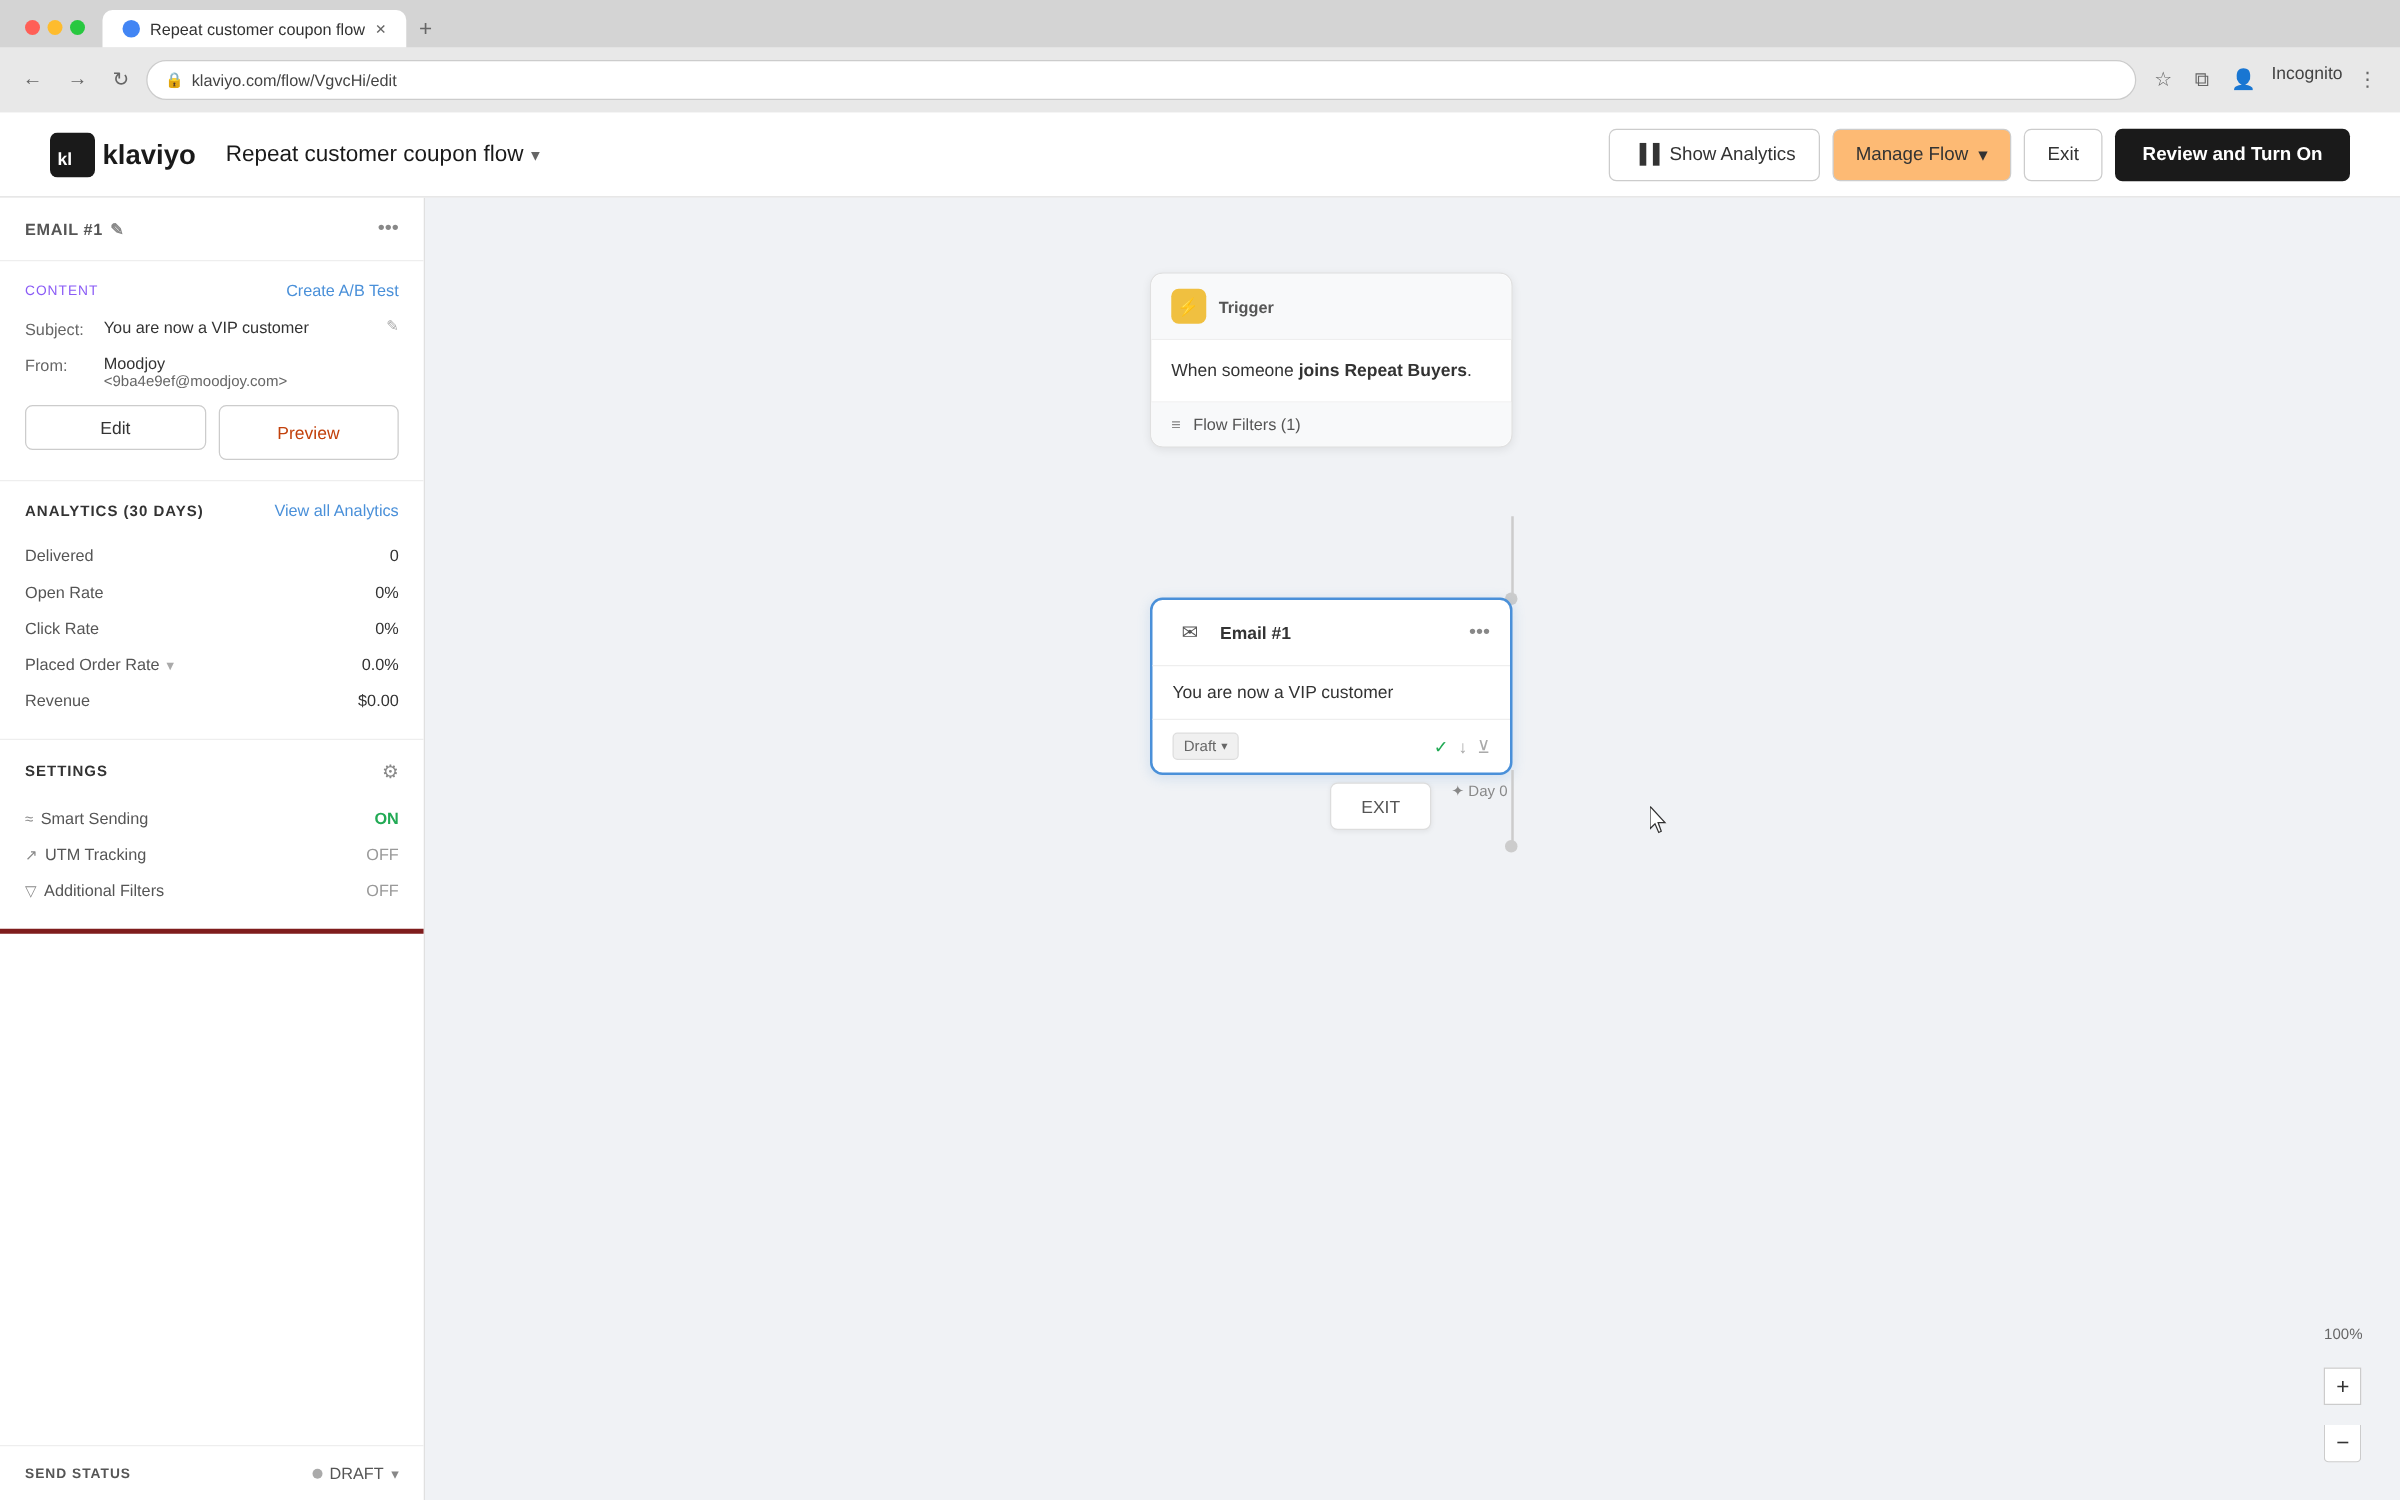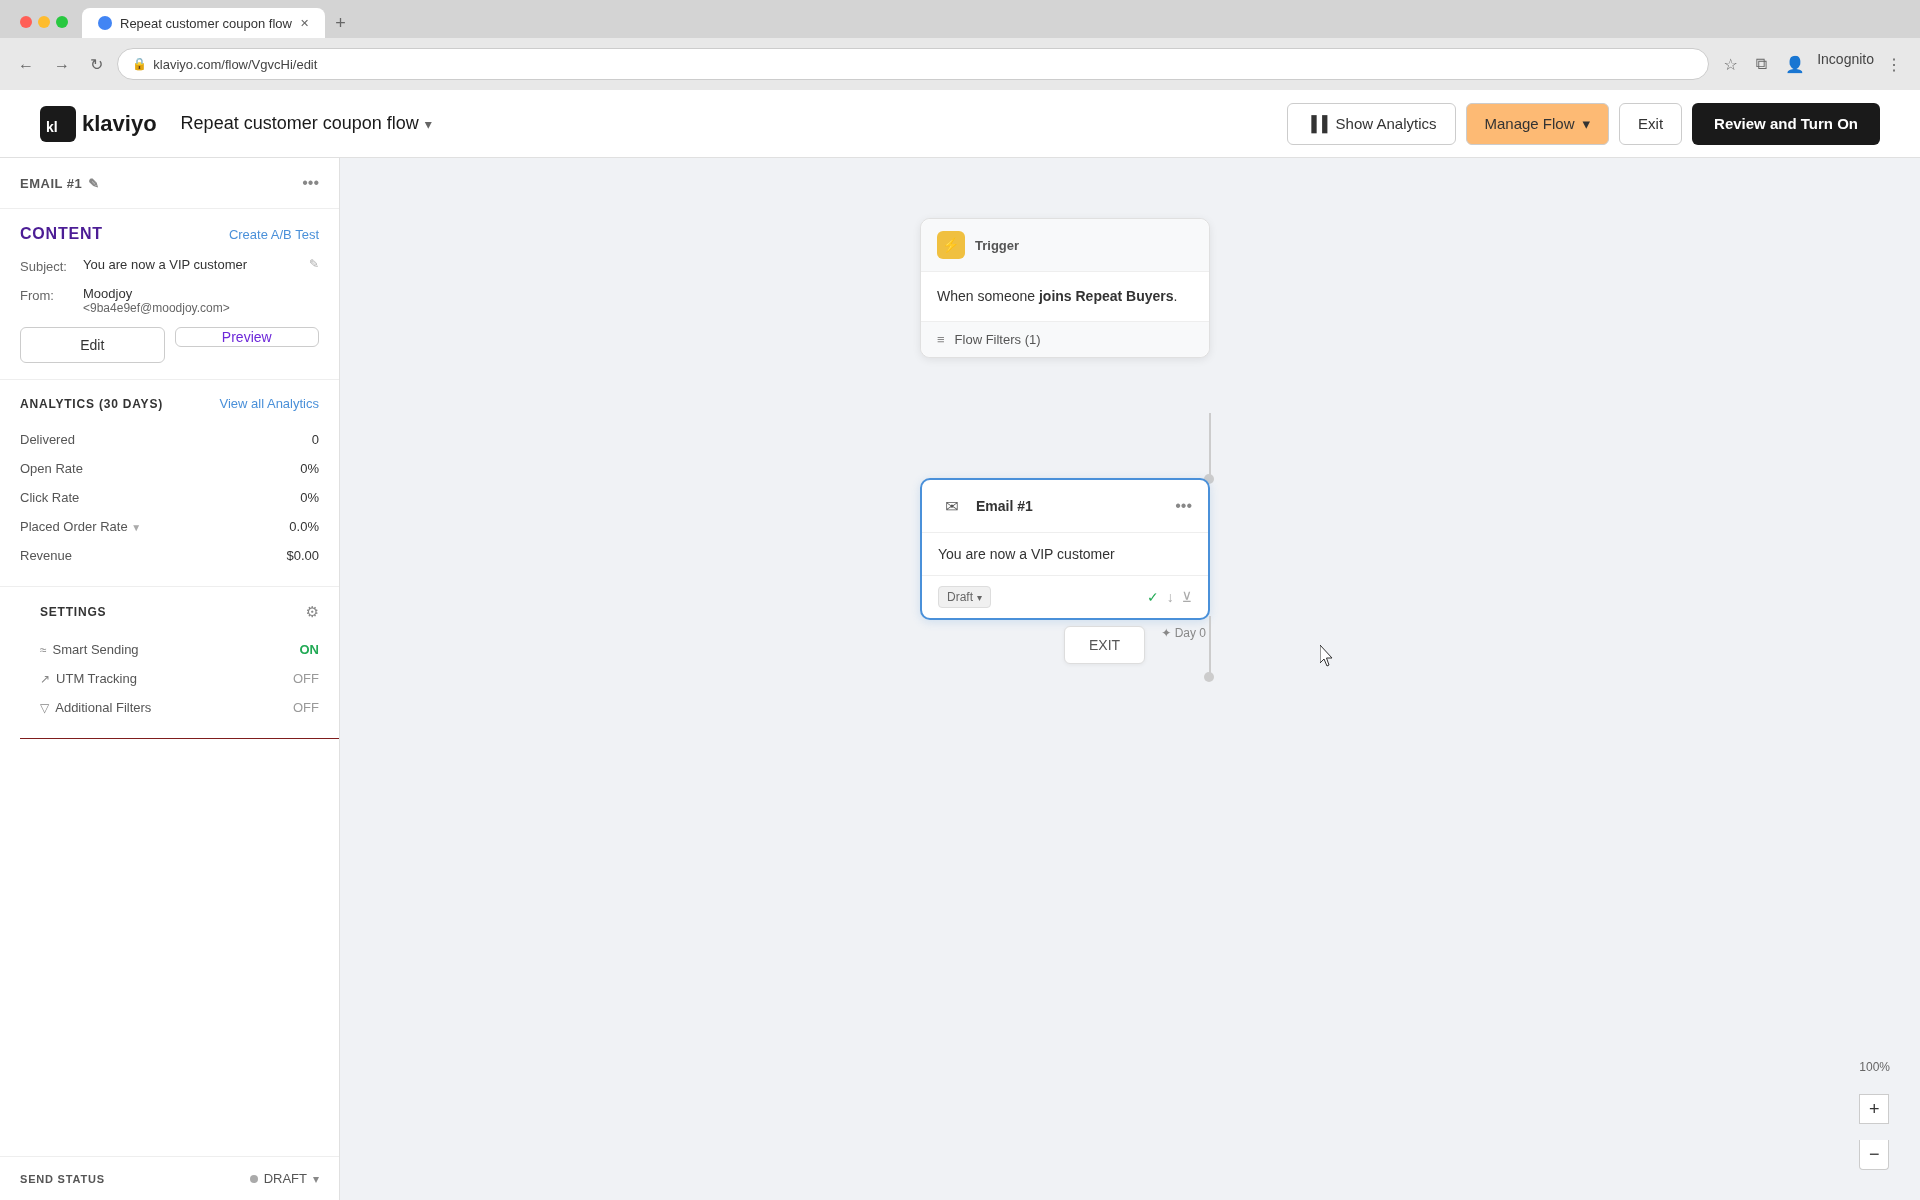--- a/index.html
+++ b/index.html
@@ -37,44 +37,44 @@
     
     .left-panel { width: 340px; background: white; border-right: 1px solid #e0e0e0; display: flex; flex-direction: column; overflow-y: auto; }
     .panel-header { padding: 16px 20px; display: flex; align-items: center; justify-content: space-between; border-bottom: 1px solid #eee; }
     .panel-title { font-size: 13px; font-weight: 600; color: #555; letter-spacing: 0.5px; text-transform: uppercase; display: flex; align-items: center; gap: 6px; }
     .panel-header-icon { color: #888; font-size: 13px; cursor: pointer; }
     .panel-dots { color: #888; font-size: 16px; cursor: pointer; }
 
     
     .section { padding: 16px 20px; border-bottom: 1px solid #eee; }
     .section-header { display: flex; align-items: center; justify-content: space-between; margin-bottom: 14px; }
-    .section-title { font-size: 16px; font-weight: 700; color: #4c1d95; letter-spacing: 0.8px; text-transform: uppercase; }
+    .section-title { font-size: 11px; font-weight: 400; color: #8b5cf6; letter-spacing: 0.8px; text-transform: uppercase; }
     .create-ab-test { font-size: 13px; color: #4a90d9; cursor: pointer; text-decoration: none; }
 
     .field-row { display: flex; align-items: flex-start; margin-bottom: 12px; gap: 8px; }
     .field-label { font-size: 13px; color: #666; min-width: 55px; padding-top: 2px; }
     .field-value { font-size: 13px; color: #333; flex: 1; }
     .field-edit-icon { color: #aaa; font-size: 12px; cursor: pointer; margin-left: auto; }
 
     .btn-edit { flex: 1; background: white; border: 1.5px solid #ccc; border-radius: 6px; height: 36px; font-size: 14px; font-weight: 500; cursor: pointer; color: #333; }
-    .btn-preview { flex: 1; background: white; border: 1.5px solid #ccc; border-radius: 6px; height: 20px; font-size: 14px; font-weight: 500; cursor: pointer; color: #6d28d9; }
+    .btn-preview { flex: 1; background: white; border: 1.5px solid #ccc; border-radius: 6px; height: 44px; font-size: 14px; font-weight: 500; cursor: pointer; color: #c2410c; }
     .btn-row { display: flex; gap: 10px; }
 
     
     .analytics-section { padding: 16px 20px; border-bottom: 1px solid #eee; }
     .analytics-header { display: flex; align-items: center; justify-content: space-between; margin-bottom: 14px; }
     .analytics-title { font-size: 12px; font-weight: 700; color: #333; letter-spacing: 0.8px; text-transform: uppercase; }
     .view-all-link { font-size: 13px; color: #4a90d9; cursor: pointer; }
 
     .analytics-row { display: flex; align-items: center; justify-content: space-between; padding: 7px 0; }
     .analytics-label { font-size: 13px; color: #555; }
     .analytics-value { font-size: 13px; color: #333; font-weight: 500; }
 
     
-    .settings-section { padding: 16px 20px; border-bottom: 1px solid #7f1d1d; margin-left: 20px; }
+    .settings-section { padding: 16px 20px; border-bottom: 4px solid #7f1d1d; }
     .settings-header { display: flex; align-items: center; justify-content: space-between; margin-bottom: 14px; }
     .settings-title { font-size: 12px; font-weight: 700; color: #333; letter-spacing: 0.8px; text-transform: uppercase; }
     .settings-gear { color: #888; font-size: 15px; cursor: pointer; }
 
     .settings-row { display: flex; align-items: center; justify-content: space-between; padding: 7px 0; }
     .settings-row-label { font-size: 13px; color: #555; display: flex; align-items: center; gap: 6px; }
     .settings-icon { font-size: 12px; color: #888; }
     .toggle-on { color: #22aa55; font-size: 13px; font-weight: 600; }
     .toggle-off { color: #999; font-size: 13px; font-weight: 400; }
 

